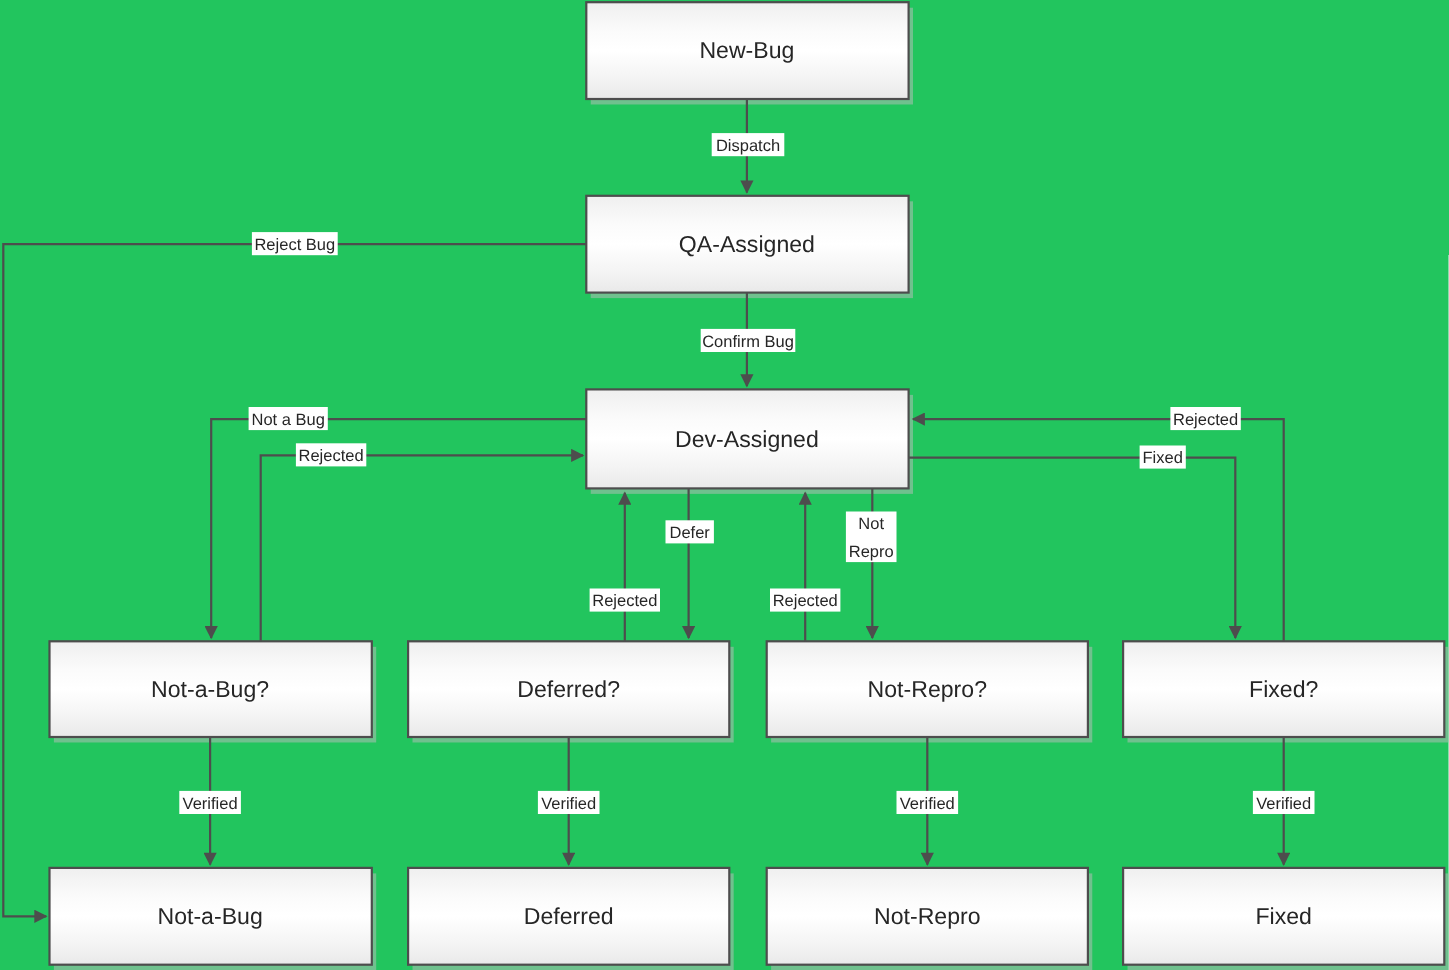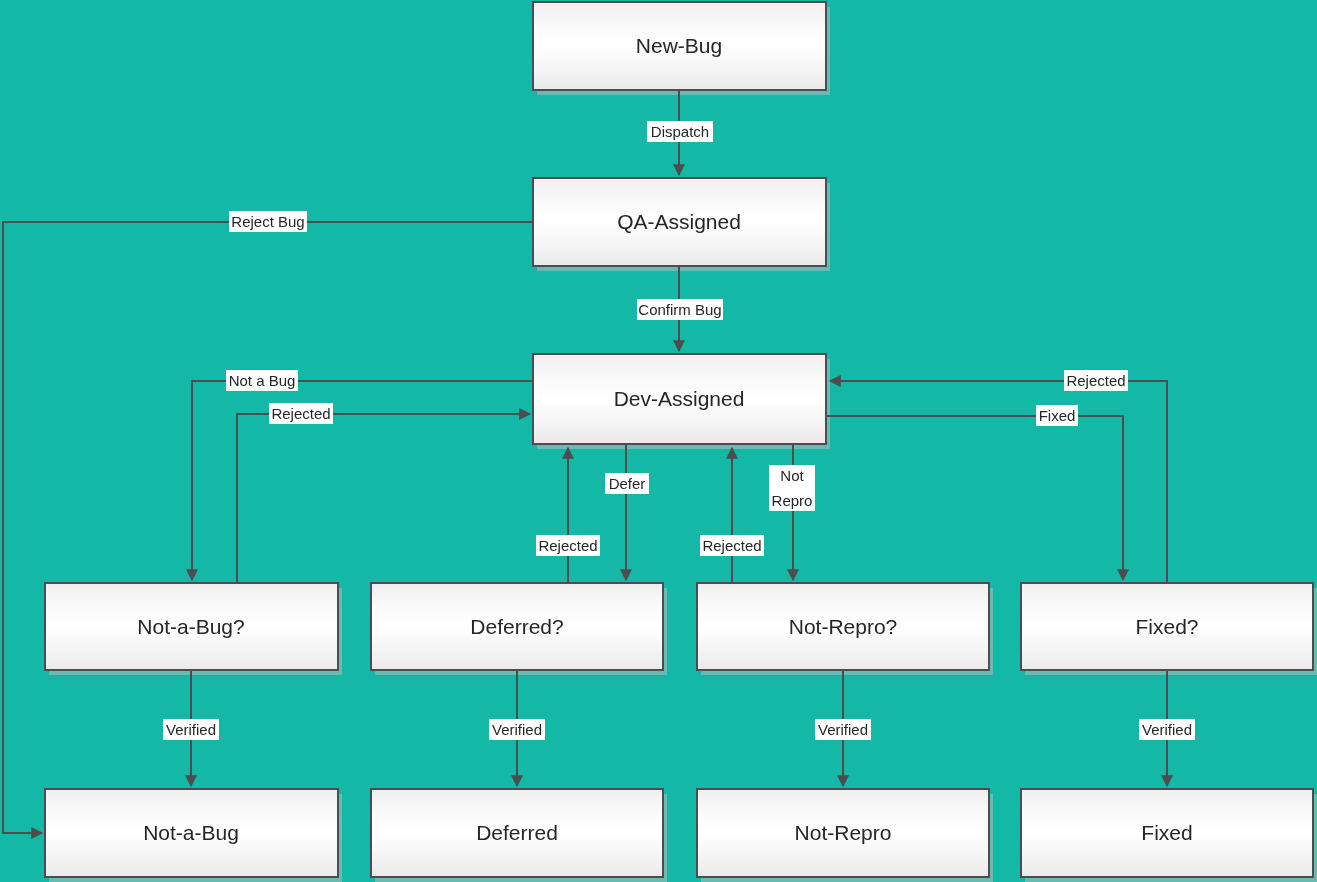--- a/index.html
+++ b/index.html
@@ -3,21 +3,21 @@
 <meta charset="utf-8">
 <style>
   html, body {
     margin: 0;
     padding: 0;
     background: #ffffff;
   }
   .canvas-wrap {
     width: 1317px;
     height: 882px;
-    background: #14b8a6;
+    background: #22c55e;
     overflow: hidden;
   }
   svg { display: block; }
   .node-box {
     stroke: #4d4d4d;
     stroke-width: 2;
   }
   .node-shadow {
     fill: #bdbdbd;
     opacity: 0.5;

